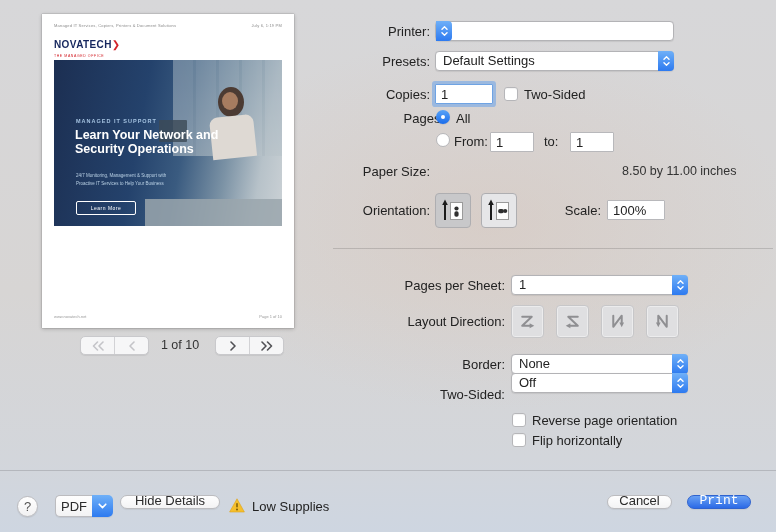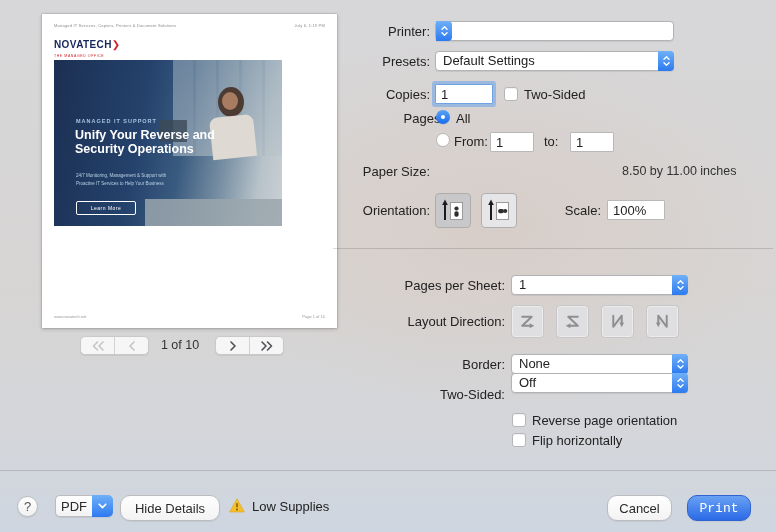--- a/index.html
+++ b/index.html
@@ -5,21 +5,21 @@
   html,body{margin:0;padding:0;}
   body{font-family:"Liberation Sans","DejaVu Sans",sans-serif;-webkit-font-smoothing:antialiased;}
   #dialog{position:relative;width:776px;height:532px;overflow:hidden;
     background:
       radial-gradient(ellipse 420px 260px at 63% 42%, rgba(216,196,184,.45), rgba(216,196,184,0) 72%),
       linear-gradient(180deg,#d7d7d9 0%,#d7d5d4 55%,#d3d6db 86%,#ced6e1 100%);}
   .abs{position:absolute;}
   .lbl{position:absolute;font-size:13px;color:#222;white-space:nowrap;}
 
   
-  .page{position:absolute;left:42px;top:14px;width:295px;height:314px;background:#fff;
+  .page{position:absolute;left:42px;top:14px;width:252px;height:314px;background:#fff;
     box-shadow:0 0 1px rgba(0,0,0,.45),0 1px 4px rgba(0,0,0,.22);}
   .pg-head{position:absolute;left:12px;right:12px;top:9px;display:flex;justify-content:space-between;
     font-size:4px;color:#8b8b8b;letter-spacing:.2px;}
   .pg-logo{position:absolute;left:12px;top:24px;line-height:10px;}
   .logo-txt{font-size:10px;font-weight:bold;color:#15265d;letter-spacing:.4px;}
   .logo-chev{font-size:10px;font-weight:bold;color:#d3232a;}
   .logo-tag{font-size:3.5px;color:#d3232a;letter-spacing:.6px;margin-top:1px;}
   .hero{position:absolute;left:12px;top:46px;width:228px;height:166px;overflow:hidden;
     background:linear-gradient(100deg,#1c2f52 0%,#24426c 38%,#3a5b80 56%,#7b92a5 74%,#b7c2c9 88%,#ccd2d6 100%);}
   .hp{position:absolute;}
@@ -64,22 +64,22 @@
   .radio.off{background:#fff;border:1px solid #b6b6b9;}
   .orient{position:absolute;width:36px;height:35px;border:1px solid #aeaeb1;border-radius:4px;
     display:flex;align-items:center;justify-content:center;box-sizing:border-box;}
   .orient.sel{background:#c8c8ca;}
   .orient.uns{background:#e6e6e8;}
   .ldbtn{position:absolute;width:33px;height:33px;border:1px solid #c7c7c9;border-radius:4px;background:#dfdfe1;
     display:flex;align-items:center;justify-content:center;box-sizing:border-box;box-shadow:inset 0 0 0 1px rgba(255,255,255,.4);}
   .divider{position:absolute;height:1px;background:rgba(0,0,0,.14);}
 
   
-  .btn{position:absolute;height:26px;border:1px solid #bcbcbf;border-radius:10px;background:linear-gradient(#fefefe,#f3f3f4);
-    box-sizing:border-box;font-size:13px;color:#2b2b2b;display:flex;align-items:center;justify-content:center;
+  .btn{position:absolute;height:14px;border:1px solid #bcbcbf;border-radius:10px;background:linear-gradient(#fefefe,#f3f3f4);
+    box-sizing:border-box;font-size:13px;color:#2b2b2b;display:flex;align-items:flex-end;justify-content:center;
     box-shadow:0 1px 1px rgba(0,0,0,.06);}
   .btn.primary{background:linear-gradient(#69a1f4,#2b6ae6);border-color:#2f63cf;color:#fff;font-family:Liberation Mono, monospace;}
   .helpbtn{position:absolute;width:21px;height:21px;border-radius:50%;background:linear-gradient(#fff,#f1f1f2);
     border:1px solid #bcbcbf;box-sizing:border-box;display:flex;align-items:center;justify-content:center;
     font-size:13px;color:#555;box-shadow:0 1px 1px rgba(0,0,0,.08);}
   .pdfbtn{position:absolute;height:22px;display:flex;border-radius:5px;box-shadow:0 1px 1px rgba(0,0,0,.07);}
   .pdf-l{width:37px;background:linear-gradient(#fefefe,#f3f3f4);border:1px solid #bcbcbf;border-right:none;
     border-radius:5px 0 0 5px;display:flex;align-items:center;justify-content:center;font-size:13px;color:#2b2b2b;box-sizing:border-box;}
   .pdf-r{width:21px;background:linear-gradient(#6fb0f8,#2d7af0);border-radius:0 5px 5px 0;
     display:flex;align-items:center;justify-content:center;}
@@ -99,21 +99,21 @@
       <div class="logo-tag">THE MANAGED OFFICE</div>
     </div>
     <div class="hero">
       <div class="hp hp-win"></div>
       <div class="hp hp-monitor"></div>
       <div class="hp hp-hair"></div>
       <div class="hp hp-head"></div>
       <div class="hp hp-body"></div>
       <div class="hp hp-desk"></div>
       <div class="hero-eyebrow">MANAGED IT SUPPORT</div>
-      <div class="hero-h" style="top:68px">Unify Your Reverse and</div>
+      <div class="hero-h" style="top:68px">Learn Your Network and</div>
       <div class="hero-h" style="top:82px">Security Operations</div>
       <div class="hero-b" style="top:112px">24/7 Monitoring, Management &amp; Support with</div>
       <div class="hero-b" style="top:120px">Proactive IT Services to Help Your Business</div>
       <div class="hero-cta">Learn More</div>
     </div>
     <div class="pg-foot">
       <span>www.novatech.net</span>
       <span>Page 1 of 10</span>
     </div>
   </div>

